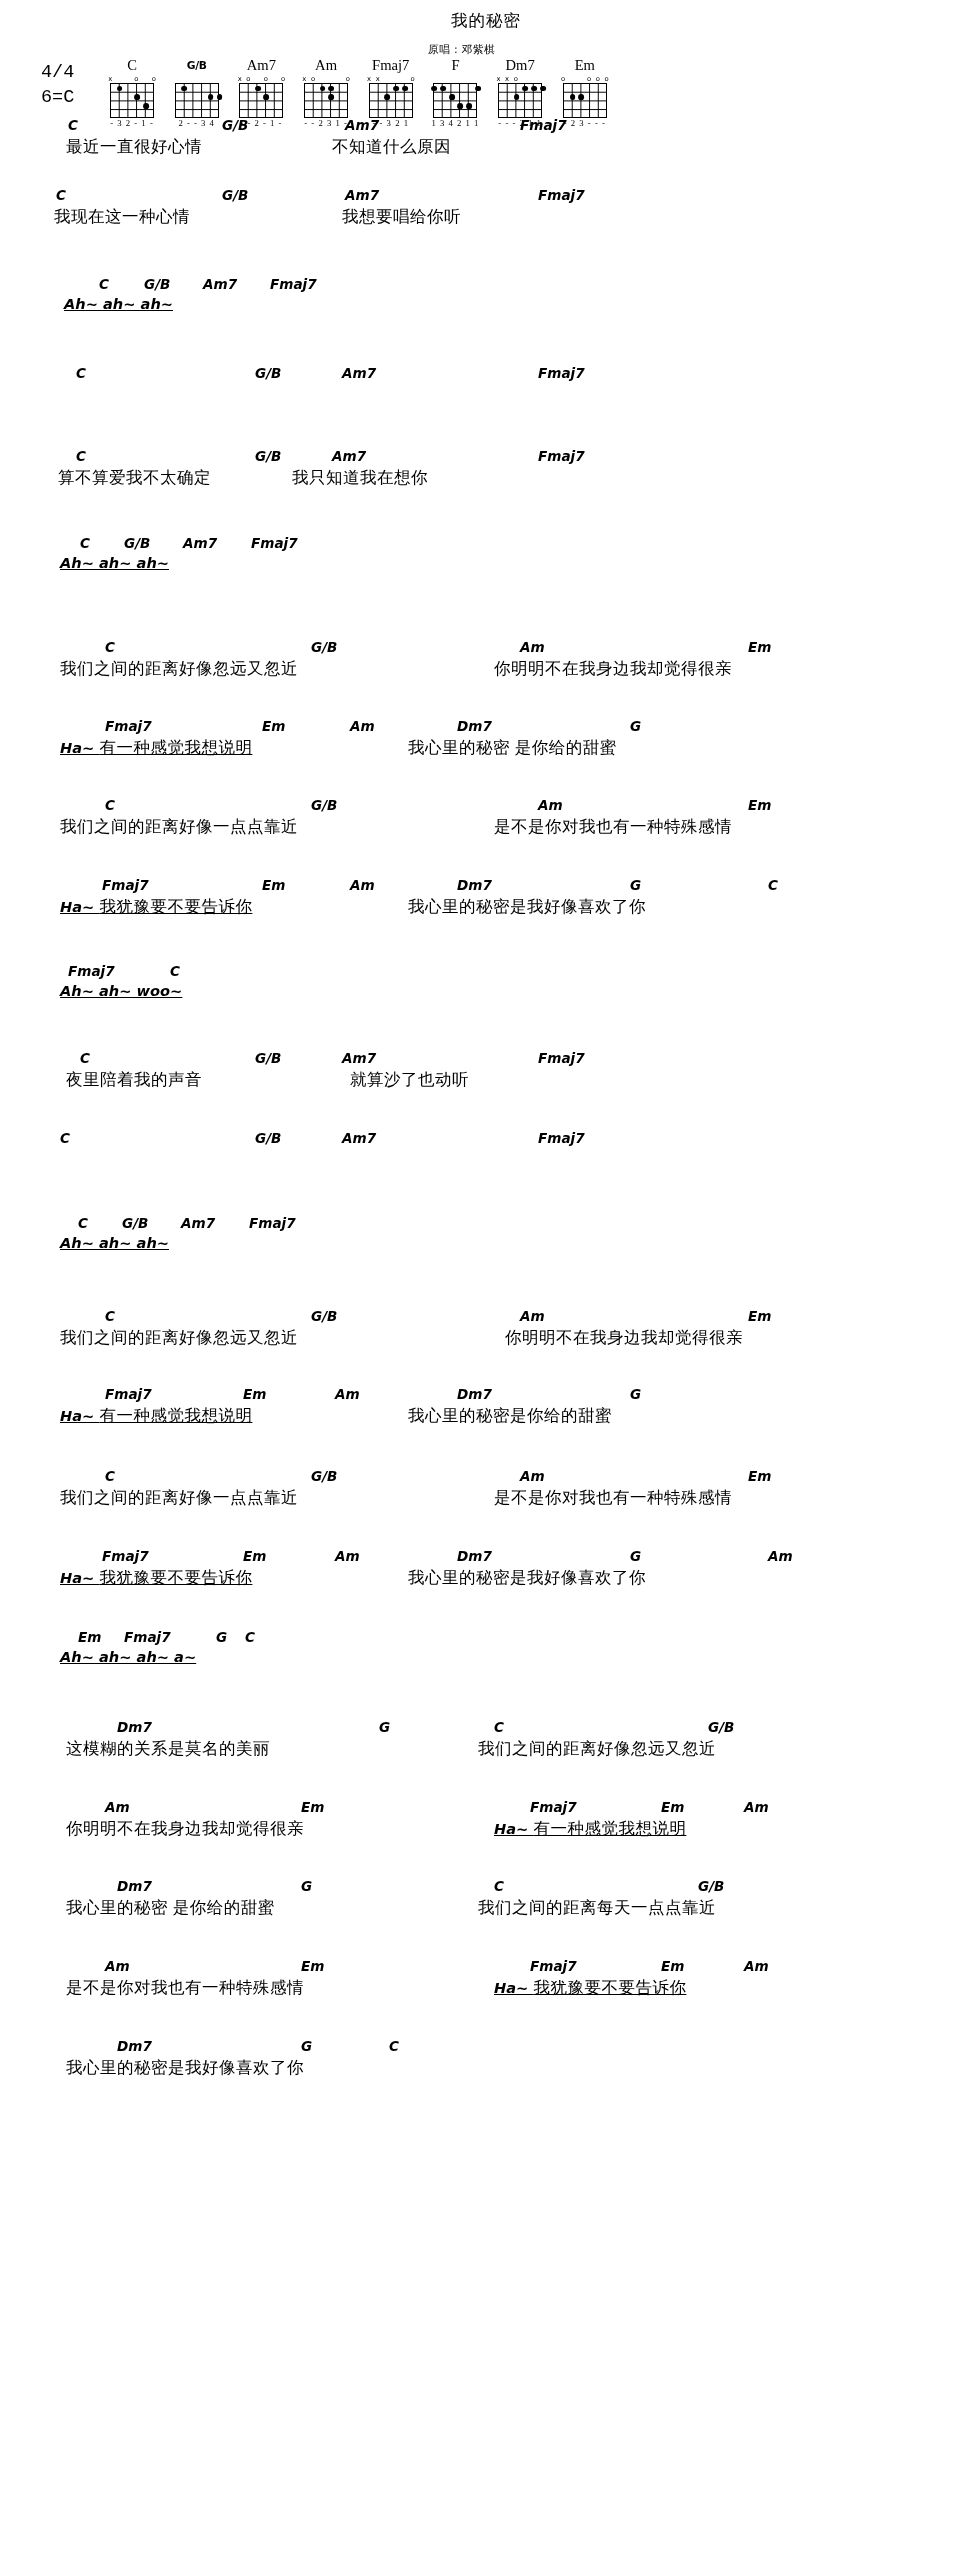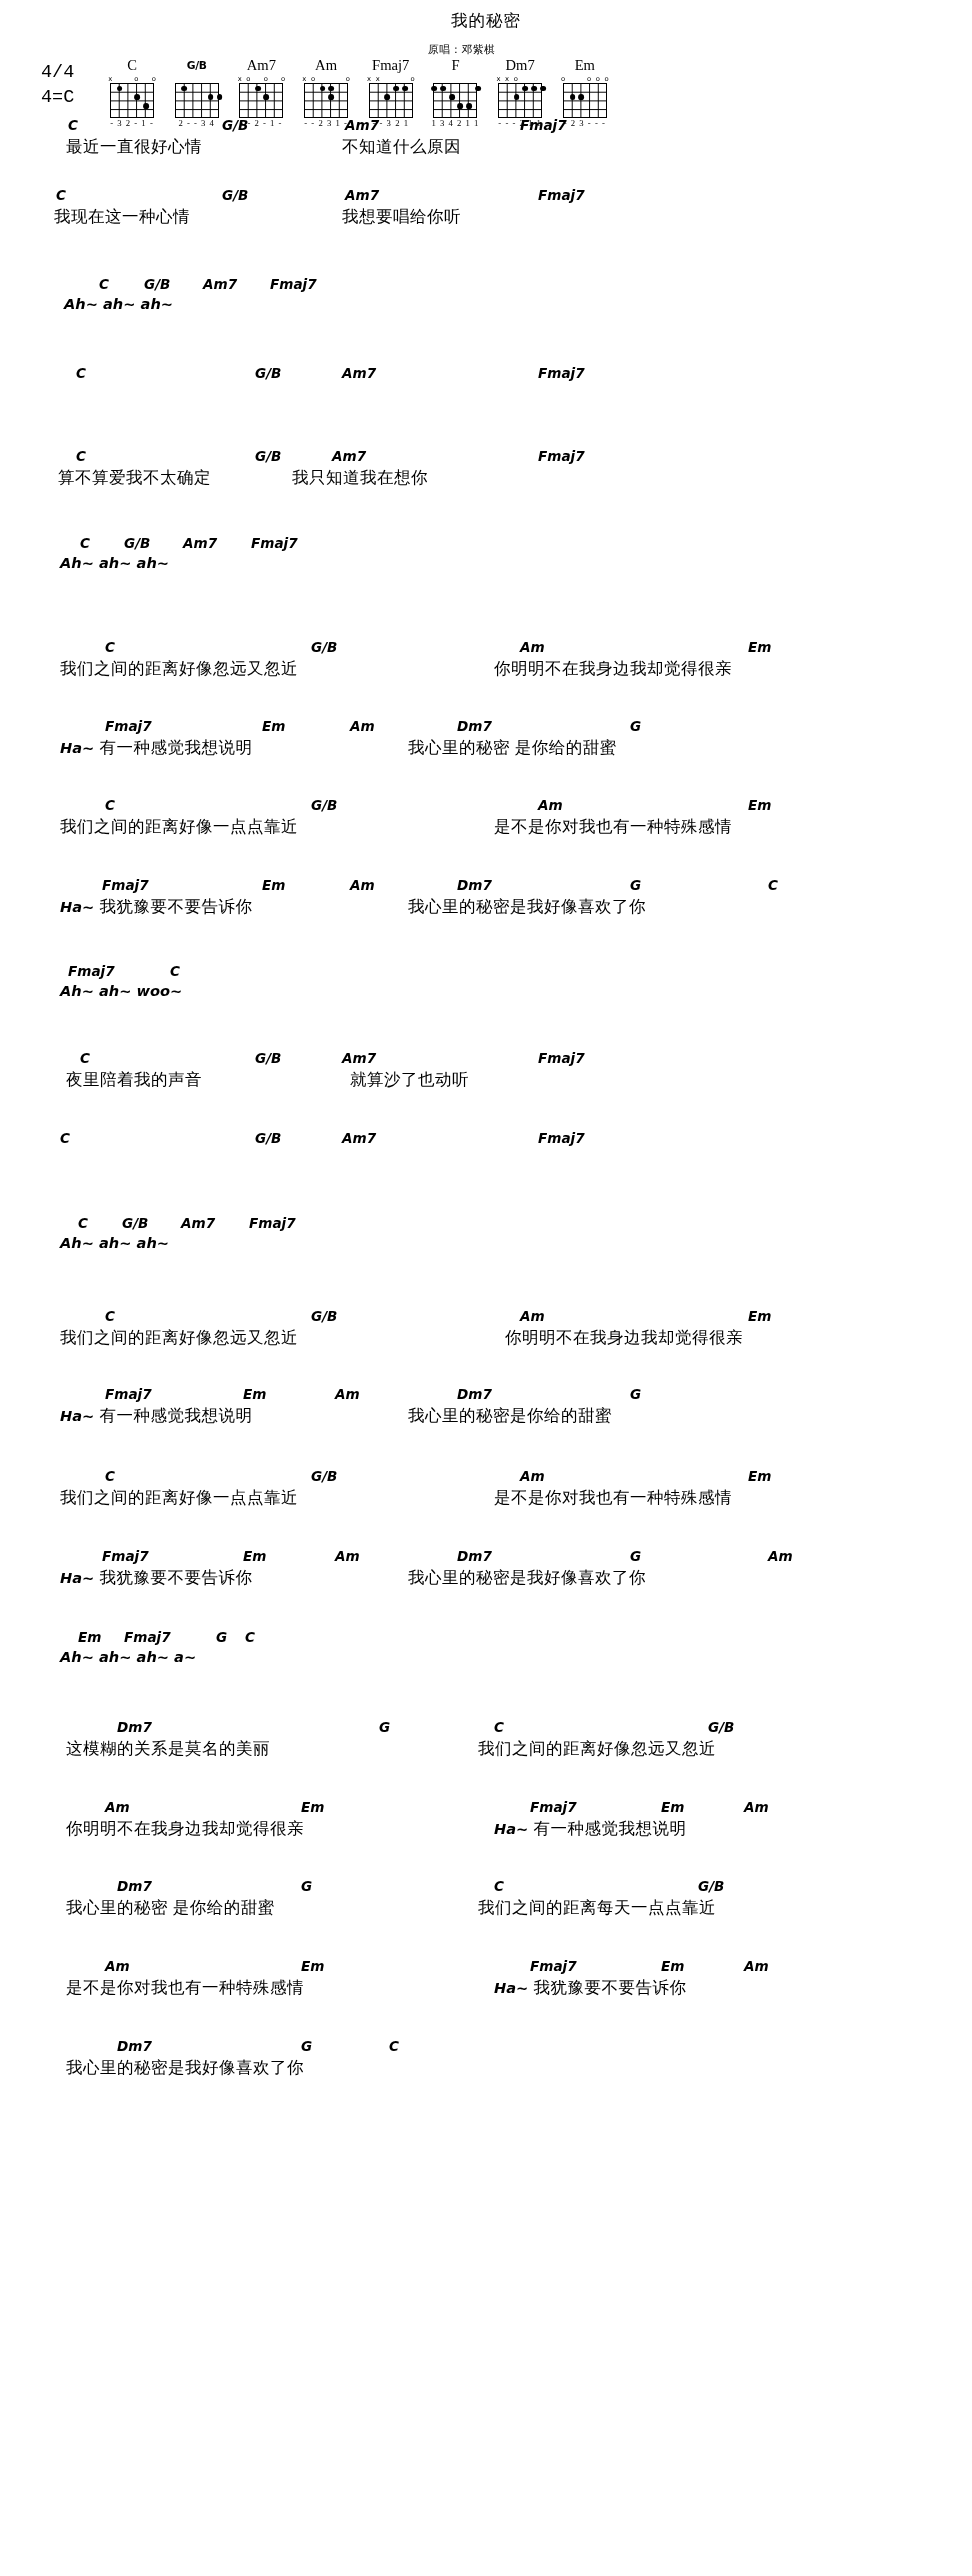--- a/index.html
+++ b/index.html
@@ -150,38 +150,39 @@
     white-space: nowrap;
     top: 0;
     letter-spacing: 0.5px;
   }
   .lyr.ah {
     font-family: "DejaVu Sans", sans-serif;
     font-style: italic;
     font-weight: bold;
     font-size: 14.6px;
     letter-spacing: 0;
+    text-decoration: underline;
   }
   .lyr .cn {
     font-family: "Liberation Serif", "DejaVu Serif", serif;
     font-style: normal;
     font-weight: normal;
     font-size: 16.5px;
     letter-spacing: 0.5px;
   }
 </style>
 </head>
 <body>
 
 <div class="sheet-title">我的秘密</div>
 <div class="credit">原唱：邓紫棋</div>
 
 <div class="meter-block">
   <div>4/4</div>
-  <div>4=C</div>
+  <div>6=C</div>
 </div>
 
 <div class="chord-strip" id="chord-strip">
     <div class="chord-dia">
       <div class="cname">C</div>
       <div class="openrow">
         <span>x</span>
         <span></span>
         <span></span>
         <span>o</span>
@@ -337,21 +338,21 @@
 <div class="body-area" id="body-area">
     <div class="stanza" style="top: 0px;">
       <div class="line chordline">
         <div class="chord" style="left: 68px;">C</div>
         <div class="chord" style="left: 222px;">G/B</div>
         <div class="chord" style="left: 345px;">Am7</div>
         <div class="chord" style="left: 520px;">Fmaj7</div>
       </div>
       <div class="line lyricline">
         <div class="lyr" style="left: 66px;">最近一直很好心情</div>
-        <div class="lyr" style="left: 342px; text-align: center;">不知道什么原因</div>
+        <div class="lyr" style="left: 332px; text-align: center;">不知道什么原因</div>
       </div>
     </div>
     <div class="stanza" style="top: 70px;">
       <div class="line chordline">
         <div class="chord" style="left: 56px;">C</div>
         <div class="chord" style="left: 222px;">G/B</div>
         <div class="chord" style="left: 345px;">Am7</div>
         <div class="chord" style="left: 538px;">Fmaj7</div>
       </div>
       <div class="line lyricline">

